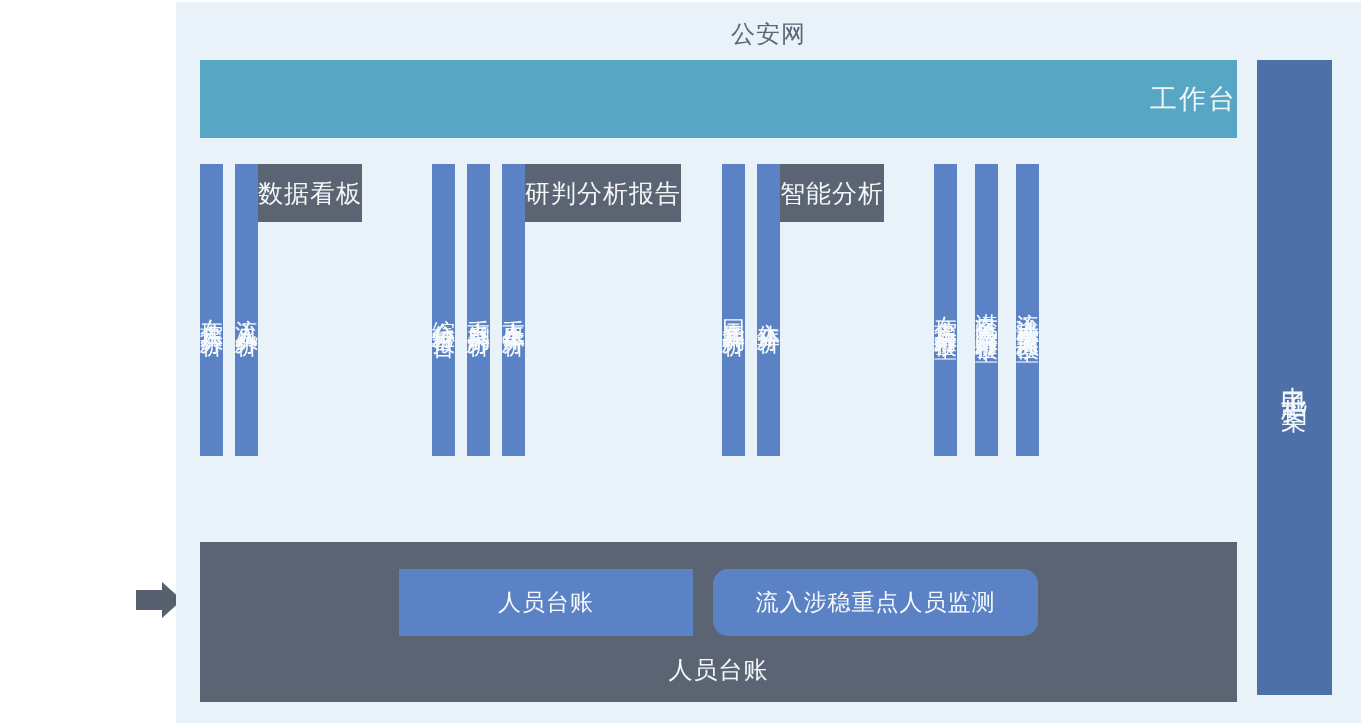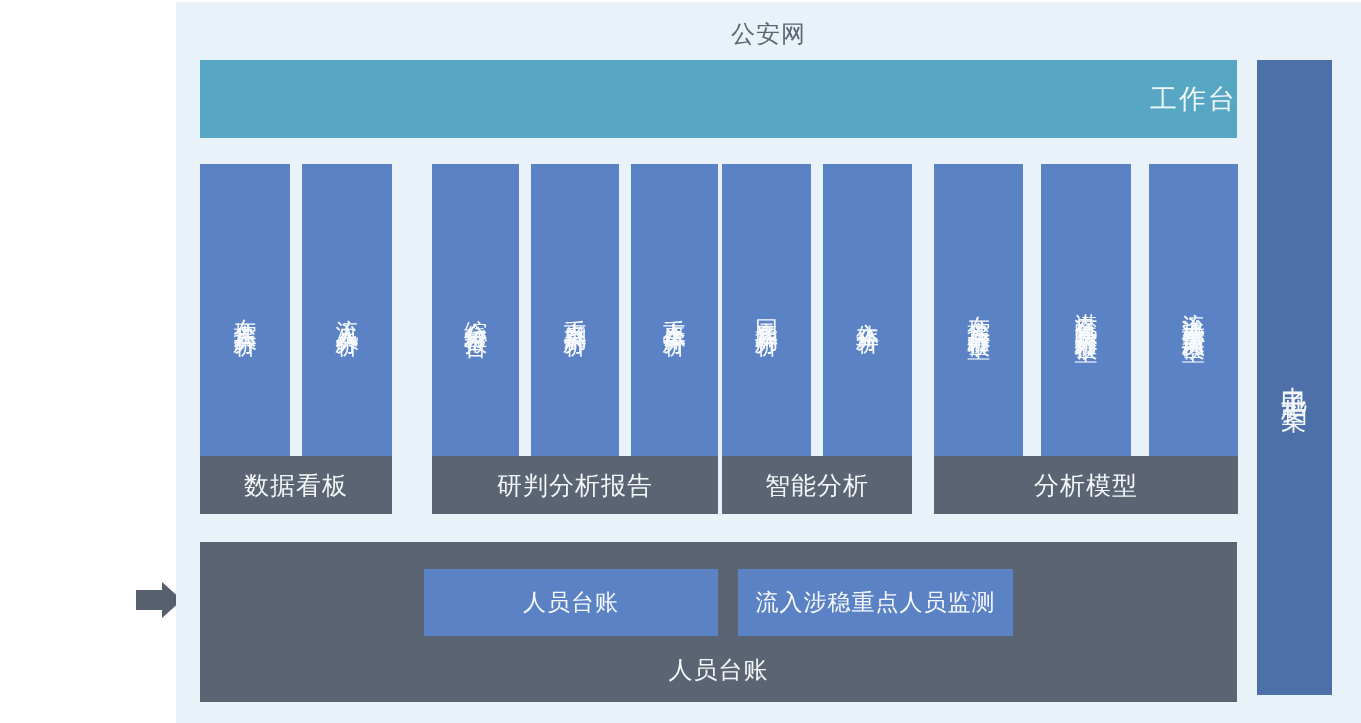--- a/index.html
+++ b/index.html
@@ -24,40 +24,40 @@
 
   
   .flow-arrow{position:absolute;left:136px;top:582px;width:46px;height:36px;}
 
   
   .workbench{position:absolute;left:24px;top:58px;width:1037px;height:78px;background:#57a6c3;
              display:flex;align-items:center;justify-content:flex-end;}
   .workbench span{color:#eef6f8;font-size:27px;letter-spacing:2px;}
 
   
-  .group{position:absolute;top:162px;height:396px;display:flex;flex-direction:column;}
+  .group{position:absolute;top:162px;height:396px;display:flex;flex-direction:row;}
   .g1{left:24px;width:192px;}
   .g2{left:236px;width:286px;padding-left:20px;}
   .g3{left:546px;width:190px;}
   .g4{left:758px;width:304px;}
   .cols{display:flex;flex-direction:row;gap:12px;height:292px;}
   .g4 .cols{gap:18px;}
   .col{flex:1;background:#5b82c4;display:flex;align-items:center;justify-content:center;}
   .col .vtext{font-size:23px;letter-spacing:3px;color:#f7fafc;}
   .gfooter{height:58px;background:#5a6472;display:flex;align-items:center;justify-content:center;
            color:#f4f6f8;font-size:25px;letter-spacing:1px;}
 
   
   .bottom-box{position:absolute;left:24px;top:540px;width:1037px;height:160px;background:#5a6472;}
   .bbtn-row{display:flex;justify-content:center;gap:20px;margin-top:27px;}
   .bbtn{height:67px;background:#5b82c4;display:flex;align-items:center;justify-content:center;
         color:#f7fafc;font-size:23px;letter-spacing:1px;}
   .bbtn.w1{width:294px;}
   .bbtn.w2{width:324px;}
-  .bbtn.w3{width:275px;}
+  .bbtn.w3{width:325px;border-radius:15px;}
   .box-label{margin-top:18px;text-align:center;color:#f4f6f8;font-size:24px;letter-spacing:1px;}
 </style>
 </head>
 <body>
 
 <div class="root">
 
 
   <svg class="flow-arrow" viewBox="0 0 46 36" xmlns="http://www.w3.org/2000/svg" aria-hidden="true">
     <polygon points="0,8 26,8 26,0 46,18 26,36 26,28 0,28" fill="#57606e"></polygon>
@@ -114,21 +114,20 @@
         <div class="col">
           <span class="vtext">在控人员分析模型</span>
         </div>
         <div class="col">
           <span class="vtext">潜在风险人员分析模型</span>
         </div>
         <div class="col">
           <span class="vtext">流入涉稳重点人员模型</span>
         </div>
       </div>
-      <div class="gfooter">分析模型</div>
     </div>
 
     <div class="bottom-box">
       <div class="bbtn-row">
         <div class="bbtn w1">人员台账</div>
         <div class="bbtn w3">流入涉稳重点人员监测</div>
       </div>
       <div class="box-label">人员台账</div>
     </div>
 

